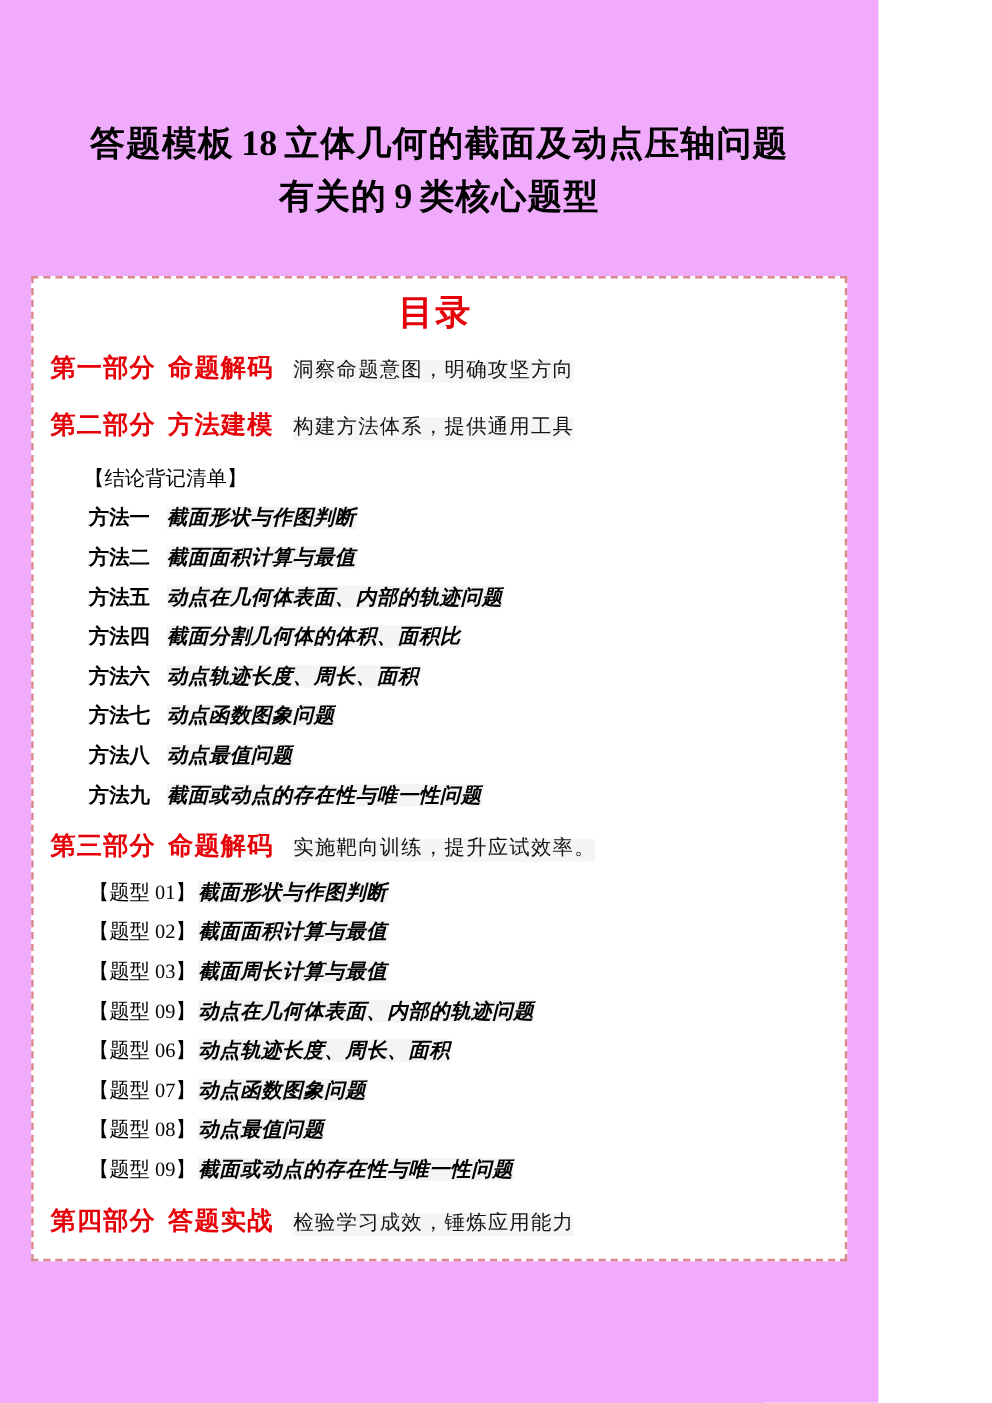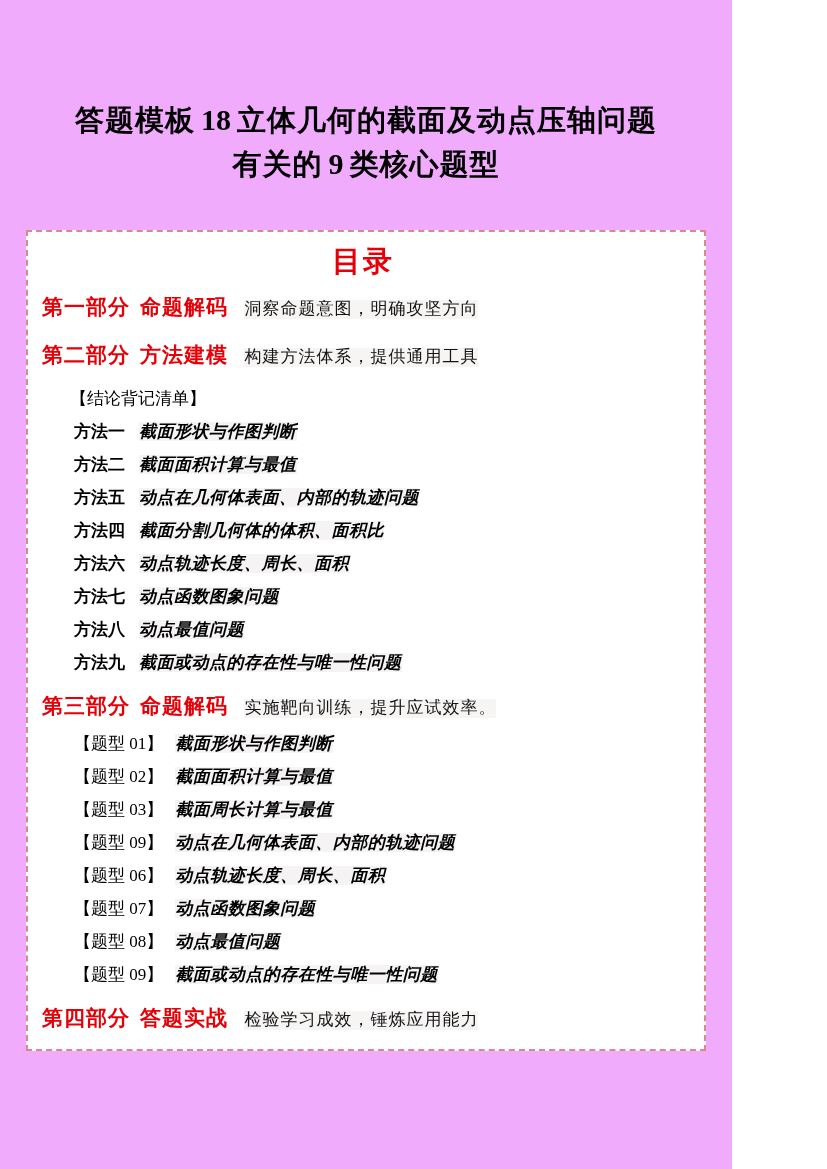--- a/index.html
+++ b/index.html
@@ -96,21 +96,21 @@
   }
   .item-text {
     font-weight: 700;
     background: #f5f3f3;
     letter-spacing: 0.5px;
     font-style: italic;
   }
   .type-prefix {
     font-family: "Liberation Serif", serif;
     font-weight: 400;
-    margin-right: 12px;
+    margin-right: 2px;
   }
 </style>
 </head>
 <body>
 
 <div class="page">
 
   <div class="doc-title">
     <div><span>答题模板</span><span class="num">18</span><span>立体几何的截面及动点压轴问题</span></div>
     <div><span>有关的</span><span class="num">9</span><span>类核心题型</span></div>

